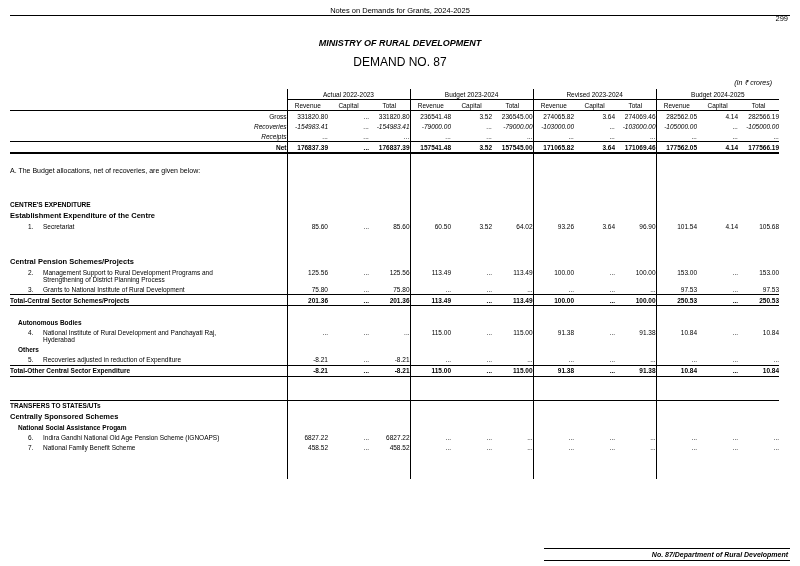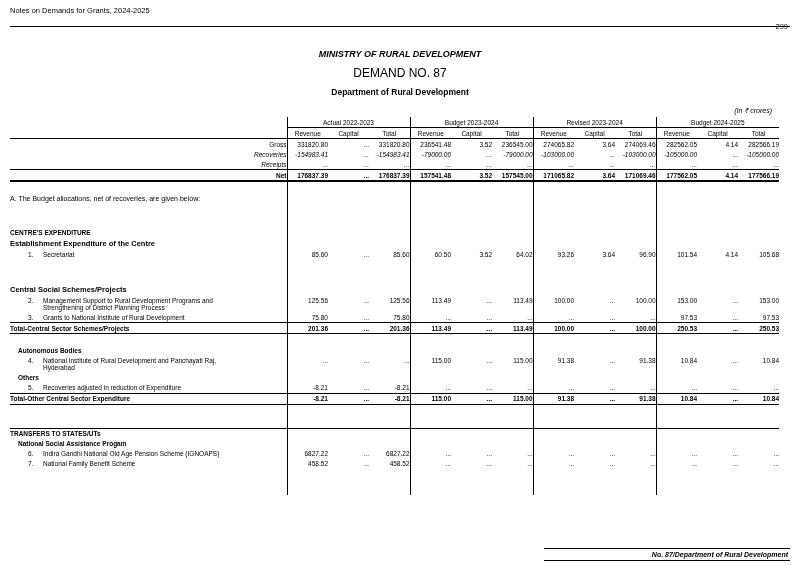--- a/index.html
+++ b/index.html
@@ -4,23 +4,23 @@
 <style>
   * { box-sizing: border-box; }
   html,body { margin:0; padding:0; }
   body {
     width:800px; height:566px; background:#ffffff; color:#000;
     font-family:"Liberation Sans", sans-serif;
   }
   .page { position:relative; width:800px; height:566px; padding:6px 10px 0 10px; overflow:hidden; background:#fff; }
 
   
-  .doc-header { position:relative; border-bottom:1px solid #000; padding-bottom:11px; font-size:7.5px; }
+  .doc-header { position:relative; border-bottom:1px solid #000; padding-bottom:0; font-size:7.5px; text-align:center; }
   .dh-title { display:inline-block; }
-  .dh-page { position:absolute; right:2px; top:16px; }
+  .dh-page { position:absolute; right:2px; top:8px; }
 
   
   .titles { text-align:center; margin-top:22px; }
   .ministry { font-size:9px; font-weight:bold; font-style:italic; }
   .demand   { font-size:12px; margin-top:7px; }
   .dept     { font-size:8.5px; font-weight:bold; margin-top:7px; }
 
   .units { font-size:7px; font-style:italic; text-align:right; margin:9px 18px 2px 0; }
 
   
@@ -62,21 +62,20 @@
 <div class="page">
 
   <div class="doc-header">
     <span class="dh-title">Notes on Demands for Grants, 2024-2025</span>
     <span class="dh-page">299</span>
   </div>
 
   <div class="titles">
     <div class="ministry">MINISTRY OF RURAL DEVELOPMENT</div>
     <div class="demand">DEMAND NO. 87</div>
-    <div class="dept">Department of Rural Development</div>
   </div>
 
   <div class="units">(In ₹ crores)</div>
 
   <table class="budget">
     <colgroup>
       <col style="width:277px">
       <col style="width:41px">
         <col style="width:41px">
         <col style="width:41px">
@@ -304,21 +303,21 @@
           <td class="val">&nbsp;</td>
           <td class="val">&nbsp;</td>
           <td class="val gs">&nbsp;</td>
           <td class="val">&nbsp;</td>
           <td class="val">&nbsp;</td>
           <td class="val gs">&nbsp;</td>
           <td class="val">&nbsp;</td>
           <td class="val">&nbsp;</td>
         </tr>
         <tr class="br-heading">
-          <td class="blbl">Central Social Schemes/Projects</td>
+          <td class="blbl">Central Pension Schemes/Projects</td>
           <td class="val gs">&nbsp;</td>
           <td class="val">&nbsp;</td>
           <td class="val">&nbsp;</td>
           <td class="val gs">&nbsp;</td>
           <td class="val">&nbsp;</td>
           <td class="val">&nbsp;</td>
           <td class="val gs">&nbsp;</td>
           <td class="val">&nbsp;</td>
           <td class="val">&nbsp;</td>
           <td class="val gs">&nbsp;</td>
@@ -498,20 +497,35 @@
           <td class="val gs">&nbsp;</td>
           <td class="val">&nbsp;</td>
           <td class="val">&nbsp;</td>
           <td class="val gs">&nbsp;</td>
           <td class="val">&nbsp;</td>
           <td class="val">&nbsp;</td>
           <td class="val gs">&nbsp;</td>
           <td class="val">&nbsp;</td>
           <td class="val">&nbsp;</td>
         </tr>
+        <tr class="br-heading">
+          <td class="blbl">Centrally Sponsored Schemes</td>
+          <td class="val gs">&nbsp;</td>
+          <td class="val">&nbsp;</td>
+          <td class="val">&nbsp;</td>
+          <td class="val gs">&nbsp;</td>
+          <td class="val">&nbsp;</td>
+          <td class="val">&nbsp;</td>
+          <td class="val gs">&nbsp;</td>
+          <td class="val">&nbsp;</td>
+          <td class="val">&nbsp;</td>
+          <td class="val gs">&nbsp;</td>
+          <td class="val">&nbsp;</td>
+          <td class="val">&nbsp;</td>
+        </tr>
         <tr class="br-subheading">
           <td class="blbl">National Social Assistance Progam</td>
           <td class="val gs">&nbsp;</td>
           <td class="val">&nbsp;</td>
           <td class="val">&nbsp;</td>
           <td class="val gs">&nbsp;</td>
           <td class="val">&nbsp;</td>
           <td class="val">&nbsp;</td>
           <td class="val gs">&nbsp;</td>
           <td class="val">&nbsp;</td>

